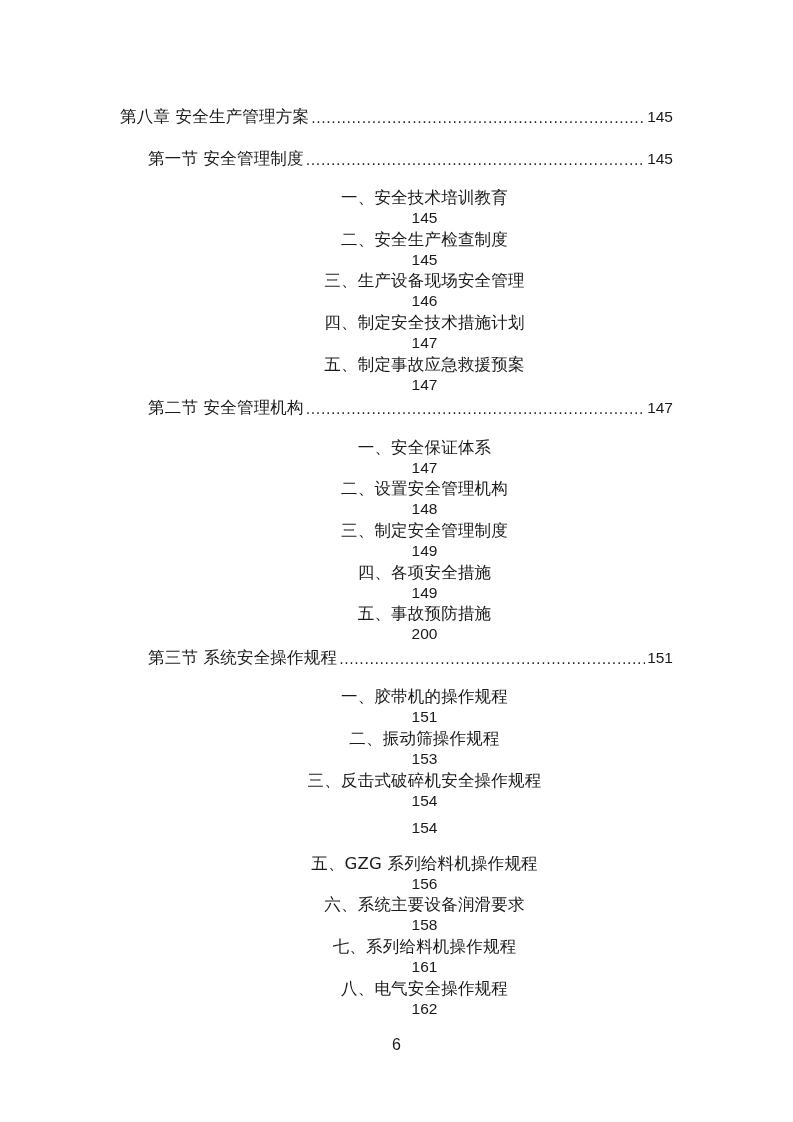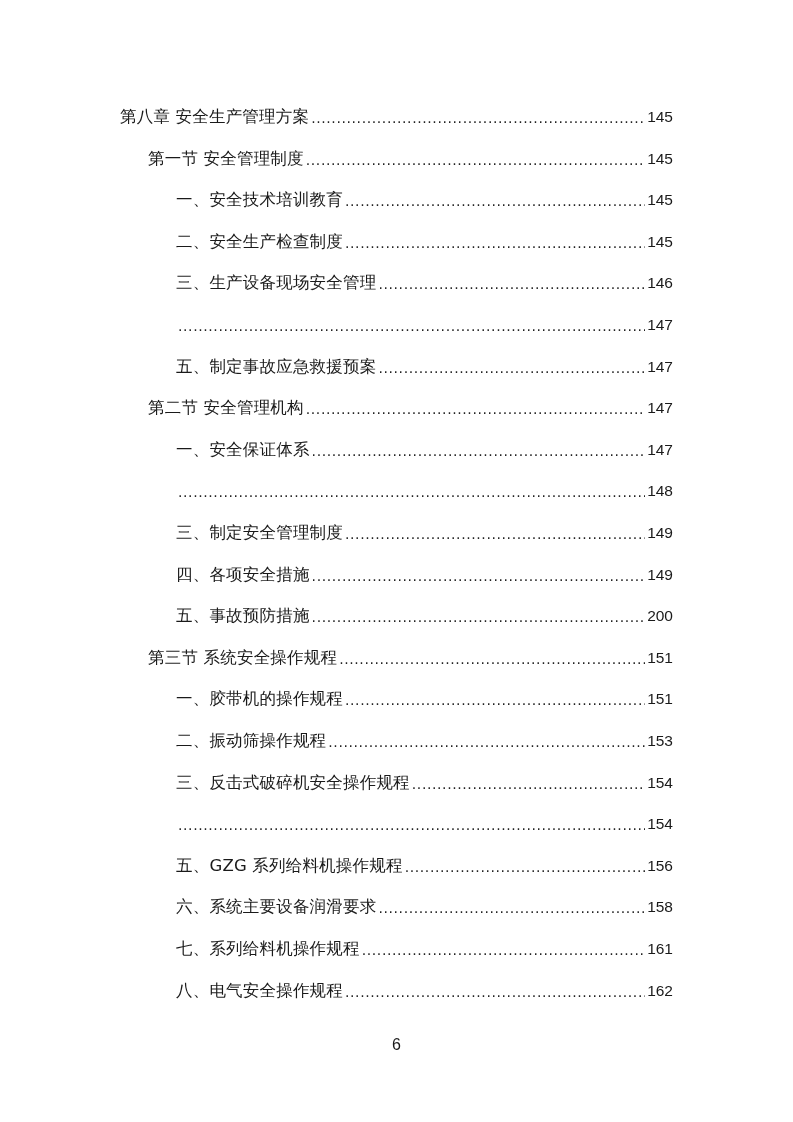--- a/index.html
+++ b/index.html
@@ -8,21 +8,21 @@
     .toc { position: absolute; left: 0; top: 104px; width: 793px; }
     .toc-row { position: absolute; left: 0; width: 793px; height: 26px; display: flex; align-items: center; }
     .toc-row .inner { position: absolute; right: 120px; display: flex; align-items: center; height: 26px; }
     .title { font-size: 16.5px; white-space: nowrap; letter-spacing: 0.2px; }
     .leader { flex: 1; overflow: hidden; white-space: nowrap; font-size: 14px; color: #222;
               margin: 0 2px; letter-spacing: 0.6px; position: relative; top: 1px; }
     .leader::before { content: "........................................................................................................................................................................................................................"; }
     .page { font-family: "Liberation Sans", sans-serif; font-size: 15.5px; white-space: nowrap; }
     .lvl-0 .inner { left: 120px; }
     .lvl-1 .inner { left: 148px; }
-    .lvl-2 .inner { left: 176px; }
+    .lvl-2 .inner { left: 176px; flex-direction: column; }
     .footer-page { position: absolute; top: 1036px; left: 0; width: 793px; text-align: center;
                    font-family: "Liberation Sans", sans-serif; font-size: 16px; }
   </style>
 </head>
 <body>
 
 <div class="toc">
   <div class="toc-row lvl-0" style="top:0px">
     <div class="inner">
         <span class="title">第八章  安全生产管理方案</span>
@@ -53,20 +53,21 @@
   </div>
   <div class="toc-row lvl-2" style="top:166.4px">
     <div class="inner">
         <span class="title">三、生产设备现场安全管理</span>
         <span class="leader"></span>
         <span class="page">146</span>
       </div>
   </div>
   <div class="toc-row lvl-2" style="top:208px">
     <div class="inner">
+        <span class="title">四、制定安全技术措施计划</span>
         <span class="leader"></span>
         <span class="page">147</span>
       </div>
   </div>
   <div class="toc-row lvl-2" style="top:249.6px">
     <div class="inner">
         <span class="title">五、制定事故应急救援预案</span>
         <span class="leader"></span>
         <span class="page">147</span>
       </div>
@@ -80,20 +81,21 @@
   </div>
   <div class="toc-row lvl-2" style="top:332.8px">
     <div class="inner">
         <span class="title">一、安全保证体系</span>
         <span class="leader"></span>
         <span class="page">147</span>
       </div>
   </div>
   <div class="toc-row lvl-2" style="top:374.4px">
     <div class="inner">
+        <span class="title">二、设置安全管理机构</span>
         <span class="leader"></span>
         <span class="page">148</span>
       </div>
   </div>
   <div class="toc-row lvl-2" style="top:416px">
     <div class="inner">
         <span class="title">三、制定安全管理制度</span>
         <span class="leader"></span>
         <span class="page">149</span>
       </div>

